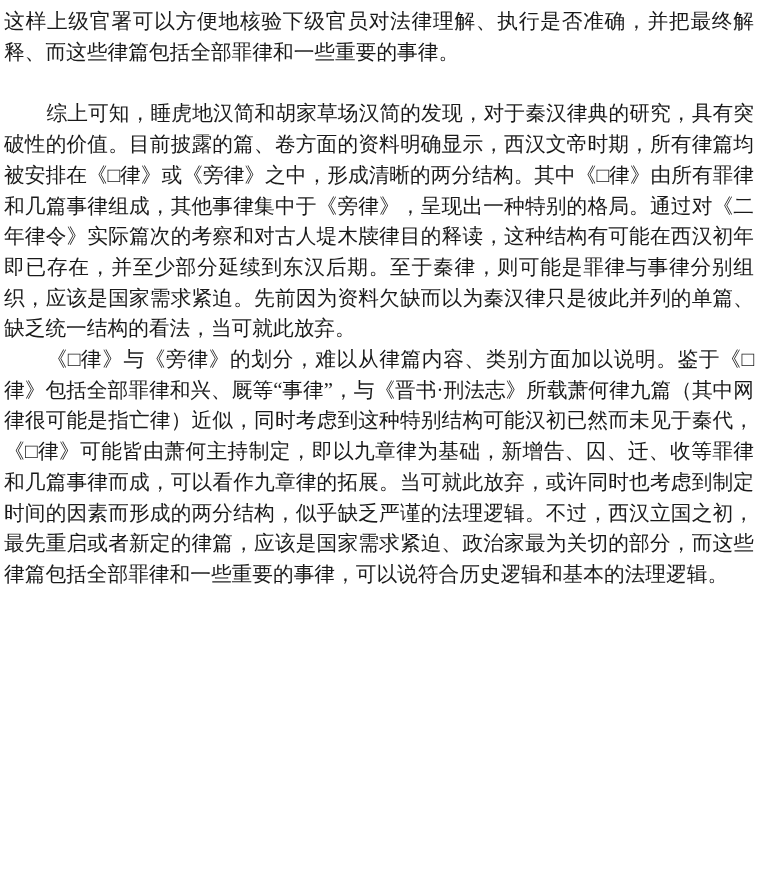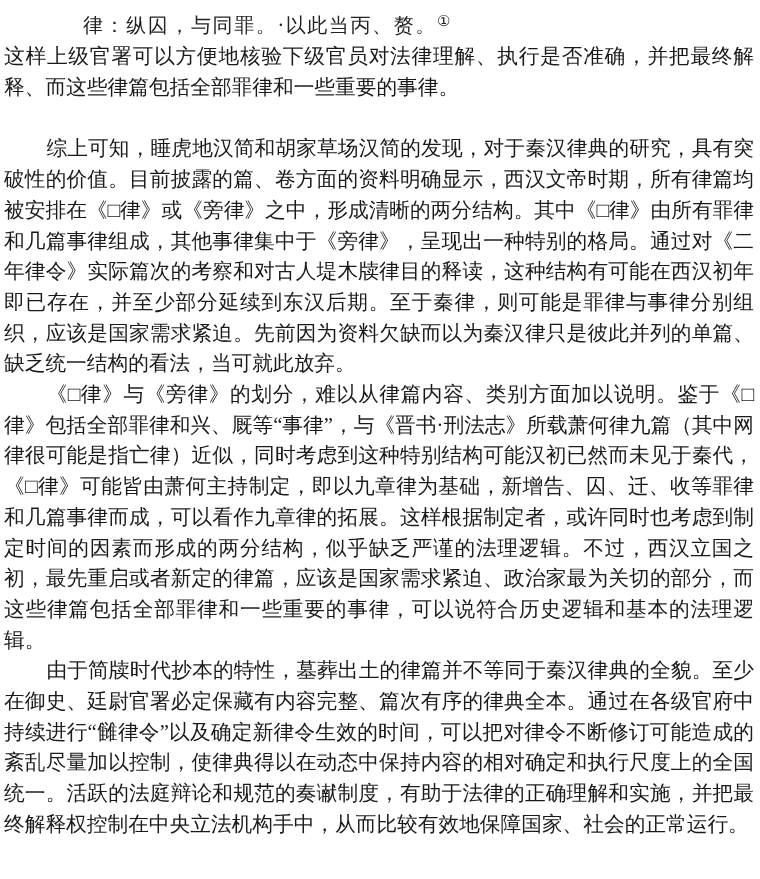--- a/index.html
+++ b/index.html
@@ -37,22 +37,20 @@
     text-align: justify;
   }
   .indent { text-indent: 2.05em; }
   .gap-top { margin-top: 31px !important; }
 </style>
 </head>
 <body>
 
 <div class="page">
 
-  <div class="quote-line"><span>律：纵囚，与同罪。·以此当丙、赘。</span><span class="footnote-marker">①</span></div>
 
   <div class="body-text">
     <p>这样上级官署可以方便地核验下级官员对法律理解、执行是否准确，并把最终解释、而这些律篇包括全部罪律和一些重要的事律。</p>
     <p class="indent gap-top">综上可知，睡虎地汉简和胡家草场汉简的发现，对于秦汉律典的研究，具有突破性的价值。目前披露的篇、卷方面的资料明确显示，西汉文帝时期，所有律篇均被安排在《□律》或《旁律》之中，形成清晰的两分结构。其中《□律》由所有罪律和几篇事律组成，其他事律集中于《旁律》，呈现出一种特别的格局。通过对《二年律令》实际篇次的考察和对古人堤木牍律目的释读，这种结构有可能在西汉初年即已存在，并至少部分延续到东汉后期。至于秦律，则可能是罪律与事律分别组织，应该是国家需求紧迫。先前因为资料欠缺而以为秦汉律只是彼此并列的单篇、缺乏统一结构的看法，当可就此放弃。</p>
-    <p class="indent">《□律》与《旁律》的划分，难以从律篇内容、类别方面加以说明。鉴于《□律》包括全部罪律和兴、厩等“事律”，与《晋书·刑法志》所载萧何律九篇（其中网律很可能是指亡律）近似，同时考虑到这种特别结构可能汉初已然而未见于秦代，《□律》可能皆由萧何主持制定，即以九章律为基础，新增告、囚、迁、收等罪律和几篇事律而成，可以看作九章律的拓展。这样根据制定者，或许同时也考虑到制定时间的因素而形成的两分结构，似乎缺乏严谨的法理逻辑。不过，西汉立国之初，最先重启或者新定的律篇，应该是国家需求紧迫、政治家最为关切的部分，而这些律篇包括全部罪律和一些重要的事律，可以说符合历史逻辑和基本的法理逻辑。</p>
-    <p class="indent">由于简牍时代抄本的特性，墓葬出土的律篇并不等同于秦汉律典的全貌。至少在御史、廷尉官署必定保藏有内容完整、篇次有序的律典全本。通过在各级官府中持续进行“雠律令”以及确定新律令生效的时间，可以把对律令不断修订可能造成的紊乱尽量加以控制，使律典得以在动态中保持内容的相对确定和执行尺度上的全国统一。活跃的法庭辩论和规范的奏谳制度，有助于法律的正确理解和实施，并把最终解释权控制在中央立法机构手中，从而比较有效地保障国家、社会的正常运行。</p>
+    <p class="indent">《□律》与《旁律》的划分，难以从律篇内容、类别方面加以说明。鉴于《□律》包括全部罪律和兴、厩等“事律”，与《晋书·刑法志》所载萧何律九篇（其中网律很可能是指亡律）近似，同时考虑到这种特别结构可能汉初已然而未见于秦代，《□律》可能皆由萧何主持制定，即以九章律为基础，新增告、囚、迁、收等罪律和几篇事律而成，可以看作九章律的拓展。当可就此放弃，或许同时也考虑到制定时间的因素而形成的两分结构，似乎缺乏严谨的法理逻辑。不过，西汉立国之初，最先重启或者新定的律篇，应该是国家需求紧迫、政治家最为关切的部分，而这些律篇包括全部罪律和一些重要的事律，可以说符合历史逻辑和基本的法理逻辑。</p>
   </div>
 
 </div>
 
 </body></html>

